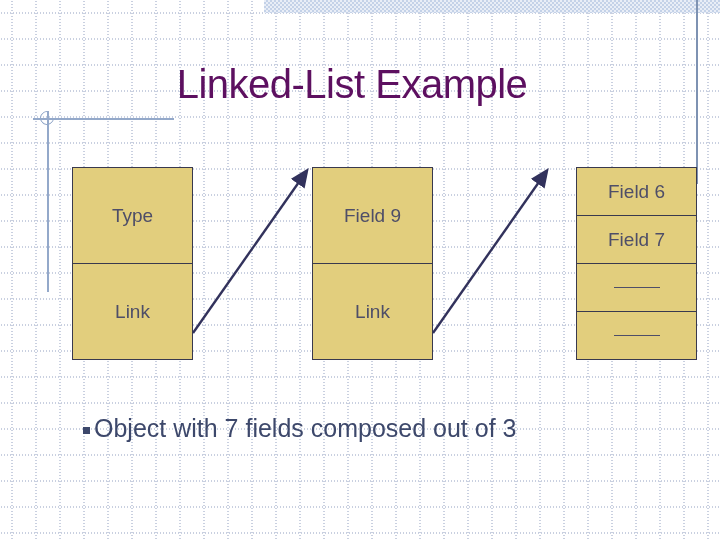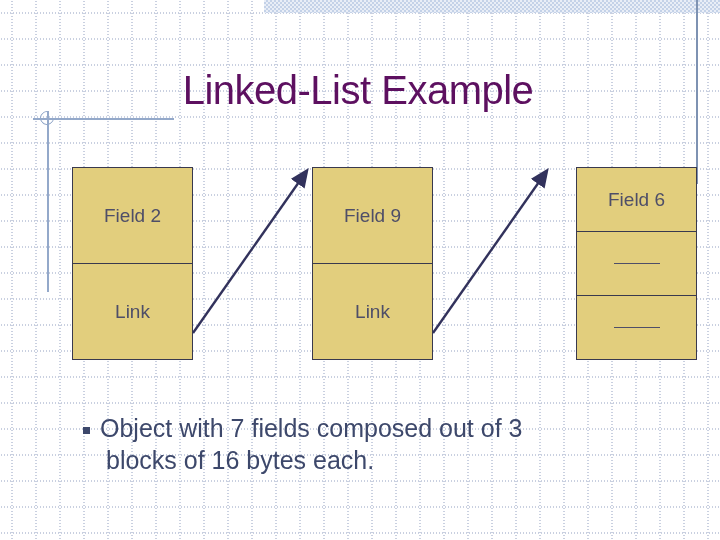--- a/index.html
+++ b/index.html
@@ -39,21 +39,21 @@
   .right-vline{position:absolute;left:696px;top:0;width:2px;height:184px;background:var(--accent-line-dark);}
   .left-hline{position:absolute;left:33px;top:118px;width:141px;height:1.5px;background:var(--accent-line);}
   .left-vline{position:absolute;left:47px;top:111px;width:1.5px;height:181px;background:var(--accent-line);}
   .left-circle{
     position:absolute;left:40px;top:111px;width:14px;height:14px;
     border:1.5px solid var(--accent-line);border-radius:50%;
     border-right-color:transparent;transform:rotate(-40deg);
     background:transparent;box-sizing:border-box;
   }
   .title{
-    position:absolute;left:0;top:56px;width:692px;margin:12px;
+    position:absolute;left:0;top:56px;width:692px;margin:6px;
     text-align:center;font-size:40px;font-weight:400;letter-spacing:-0.5px;
     color:var(--title-text);
   }
   .arrows{position:absolute;left:0;top:0;width:720px;height:540px;pointer-events:none;}
   .arrows line{stroke:var(--arrow);stroke-width:2.4;}
   .arrows .ah{fill:var(--arrow);}
   .mem-block{
     position:absolute;top:167px;width:121px;height:193px;
     display:flex;flex-direction:column;
     border:1.4px solid var(--cell-border);box-sizing:border-box;
@@ -68,21 +68,21 @@
     color:var(--cell-text);font-size:19px;
   }
   .mem-cell:last-child{border-bottom:none;align-items:center;}
   .dash-line{width:46px;height:1.5px;background:var(--cell-text);}
   .bullet-row{position:absolute;left:83px;top:412px;width:540px;}
   .bullet-marker{
     position:absolute;left:0;top:15px;width:7px;height:7px;
     background:var(--body-text);
   }
   .bullet-text{
-    margin-left:17px;color:var(--body-text);
+    margin-left:11px;color:var(--body-text);
     font-size:25px;line-height:32px;
   }
   .bullet-text .l2{padding-left:6px;}
 </style>
 </head>
 <body>
 
 <div class="slide" data-name="slide-canvas">
   <div class="top-band" data-name="top-accent-band"></div>
   <div class="right-vline" data-name="right-accent-line"></div>
@@ -98,47 +98,49 @@
         <path class="ah" d="M0,0 L8,3.5 L0,7 z"></path>
       </marker>
     </defs>
     <line data-name="link-arrow-1" x1="193" y1="333" x2="306" y2="172" marker-end="url(#ah)"></line>
     <line data-name="link-arrow-2" x1="433" y1="333" x2="546" y2="172" marker-end="url(#ah)"></line>
   </svg>
 
   <div id="blocks" data-name="memory-blocks-group">
       <div class="mem-block" data-name="memory-block-1">
         <div class="mem-cell" data-name="block-cell">
-          <span data-name="cell-label">Field 2</span>
+          <span data-name="cell-label">Type</span>
         </div>
         <div class="mem-cell" data-name="block-cell">
           <span data-name="cell-label">Link</span>
         </div>
       </div>
       <div class="mem-block" data-name="memory-block-2">
         <div class="mem-cell" data-name="block-cell">
           <span data-name="cell-label">Field 9</span>
         </div>
         <div class="mem-cell" data-name="block-cell">
           <span data-name="cell-label">Link</span>
         </div>
       </div>
       <div class="mem-block" data-name="memory-block-3">
         <div class="mem-cell" data-name="block-cell">
           <span data-name="cell-label">Field 6</span>
         </div>
+        <div class="mem-cell" data-name="block-cell">
+          <span data-name="cell-label">Field 7</span>
+        </div>
         <div class="mem-cell" data-name="block-cell-empty">
           <div class="dash-line" data-name="empty-field-line"></div>
         </div>
         <div class="mem-cell" data-name="block-cell-empty">
           <div class="dash-line" data-name="empty-field-line"></div>
         </div>
       </div>
     </div>
 
   <div class="bullet-row" data-name="bullet-item">
     <span class="bullet-marker" data-name="bullet-square-icon"></span>
     <div class="bullet-text" data-name="bullet-text">
       <div data-name="bullet-line-1">Object with 7 fields composed out of 3</div>
-      <div class="l2" data-name="bullet-line-2">blocks of 16 bytes each.</div>
     </div>
   </div>
 </div>
 
 </body></html>

